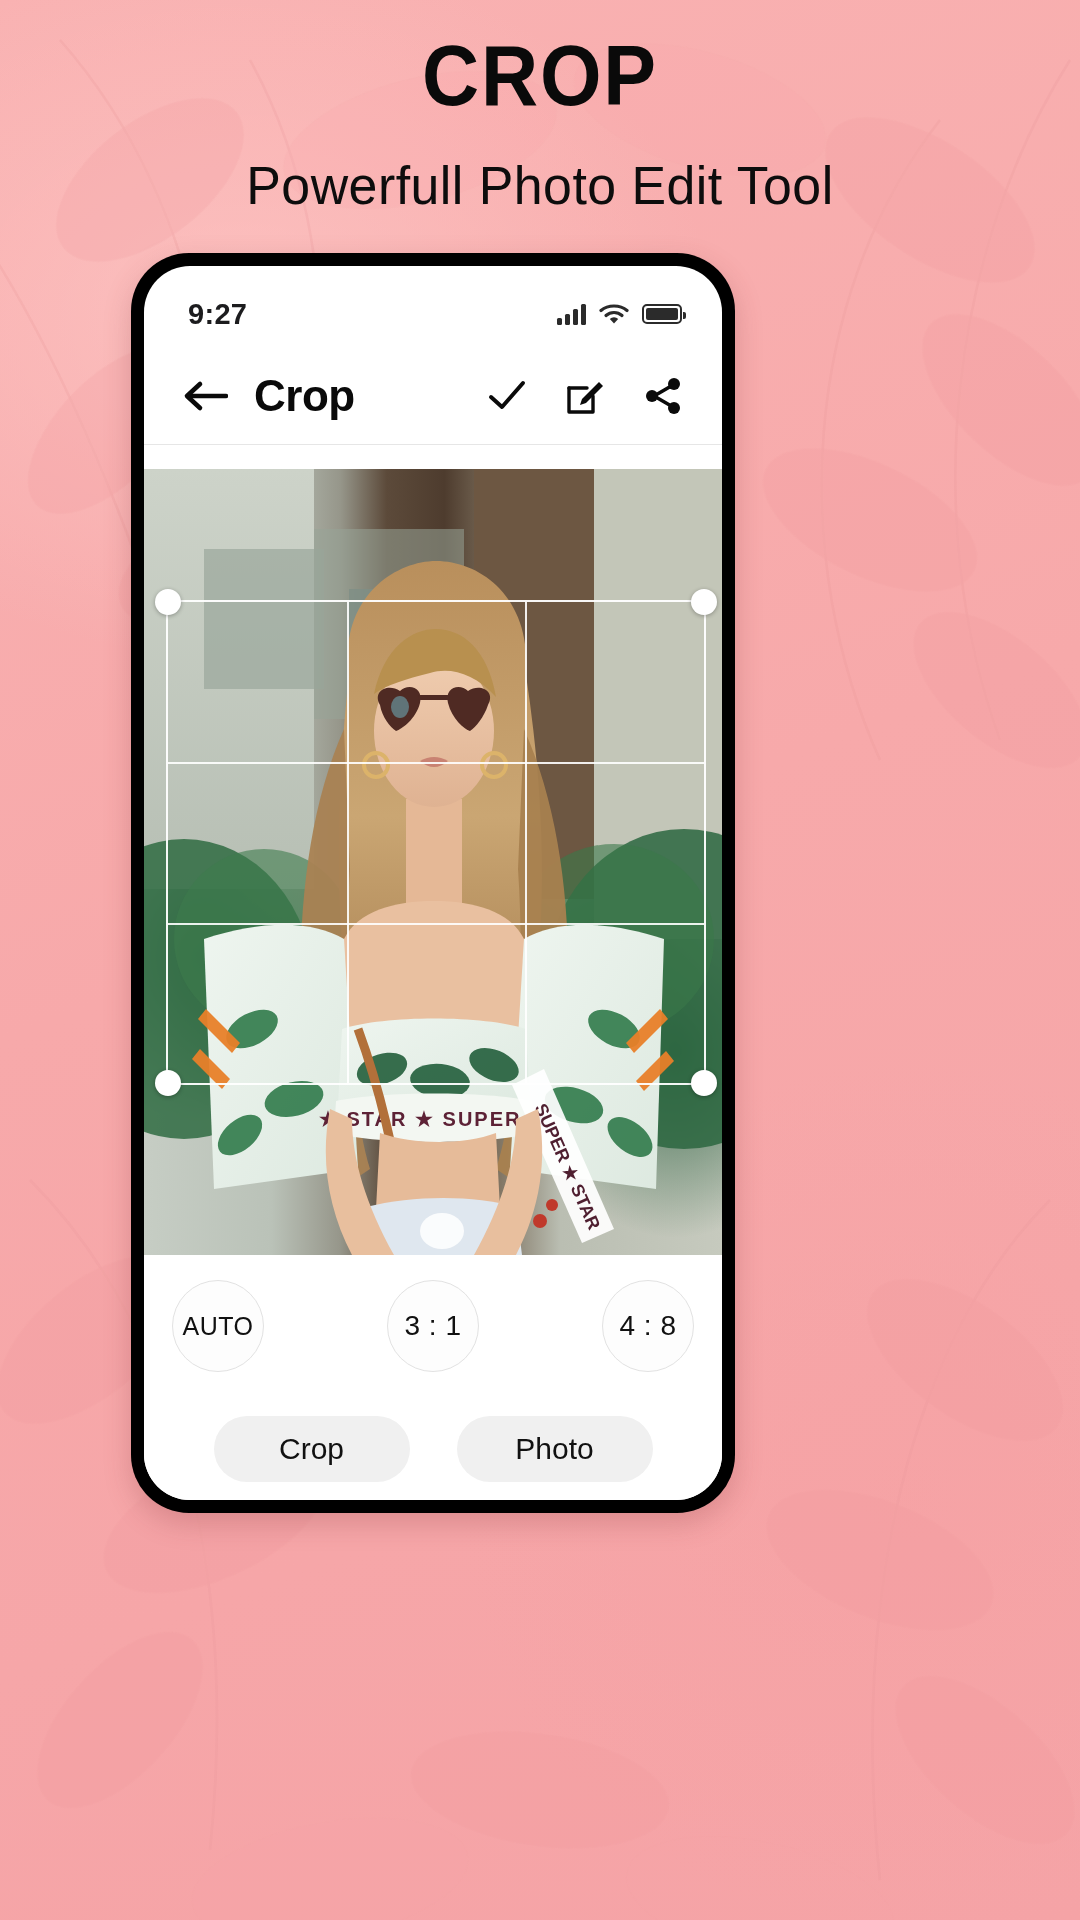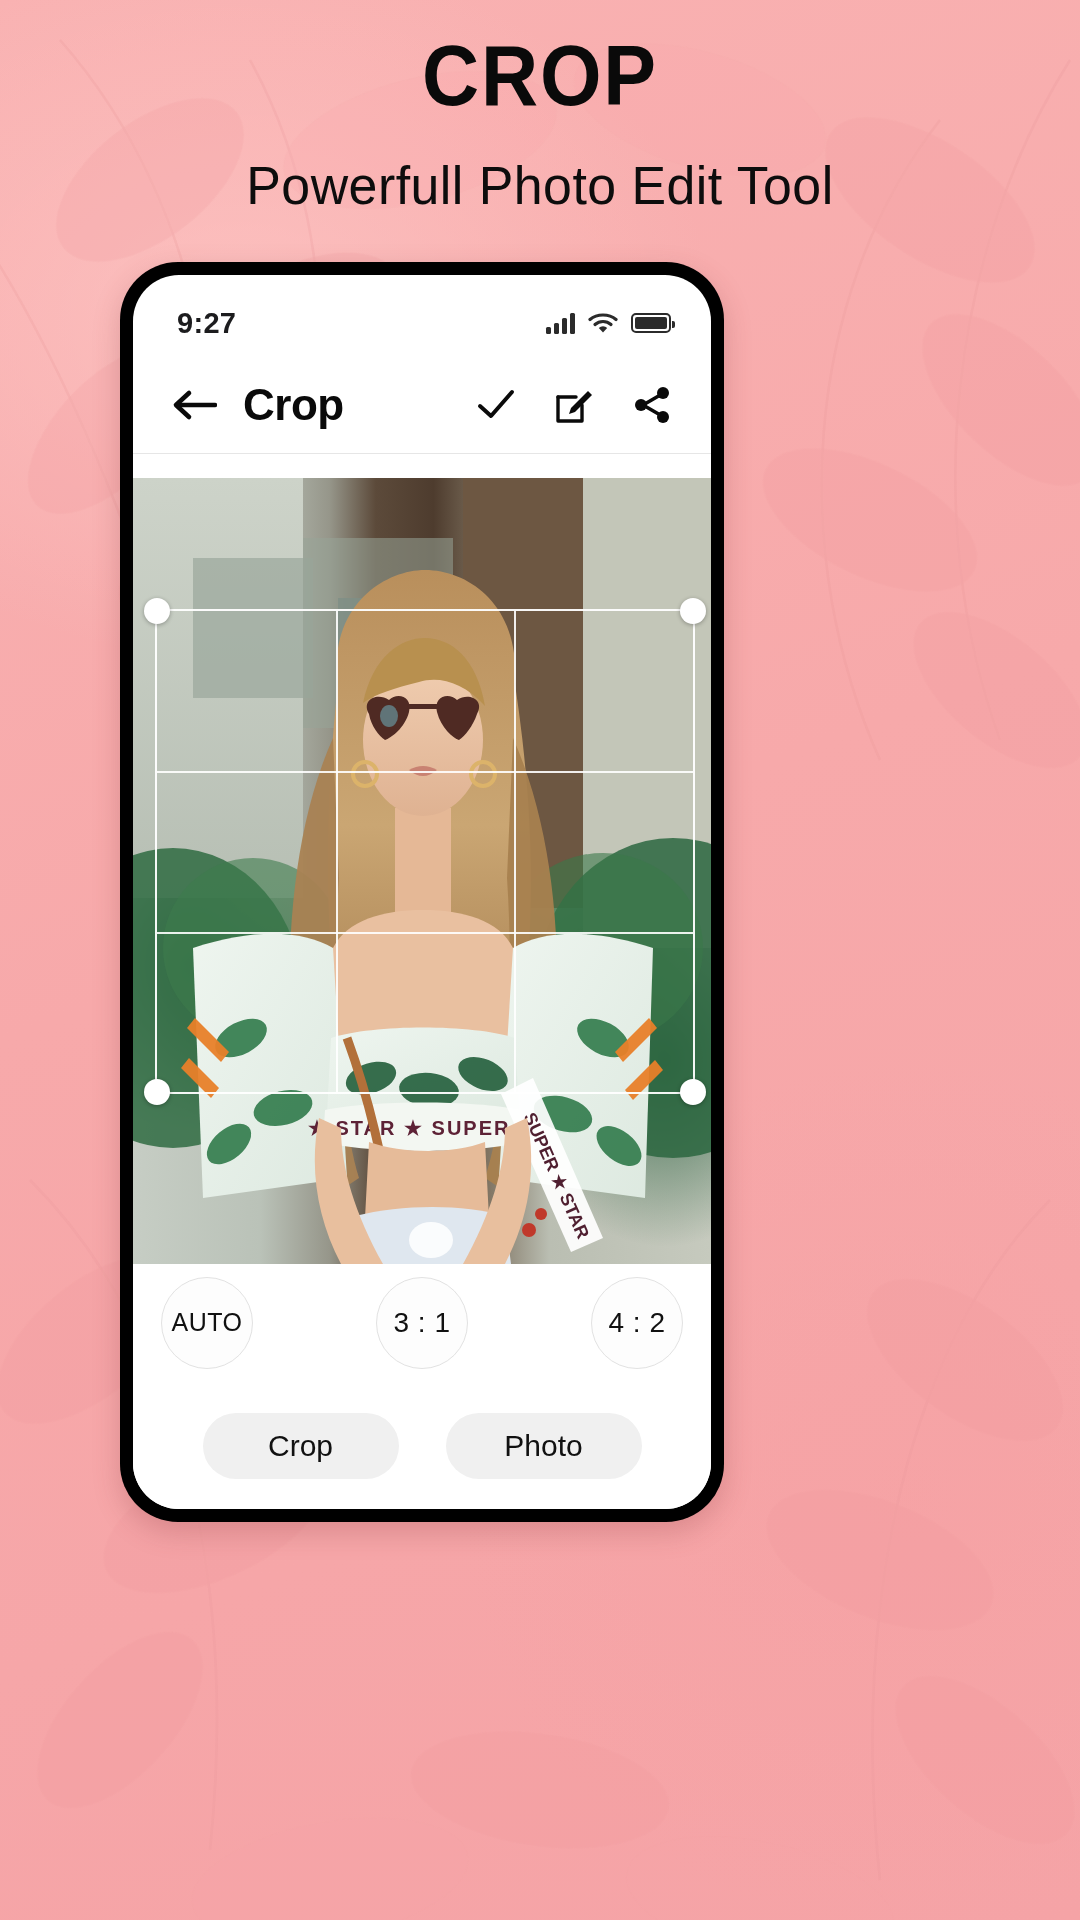--- a/index.html
+++ b/index.html
@@ -44,27 +44,26 @@
     font-size: 54px;
     font-weight: 400;
     color: #0d0d0d;
     letter-spacing: .5px;
     transform: scaleX(.96);
   }
 
   
   .phone {
     position: absolute;
-    left: 120px; top: 253px;
+    left: 131px; top: 253px;
     width: 604px; height: 1260px;
     background: #000;
     border-radius: 58px;
     box-shadow: 0 10px 28px rgba(120,40,45,.22);
     z-index: 6;
-    margin-top: 9px;
   }
   .phone-screen {
     position: absolute;
     left: 13px; top: 13px; right: 13px; bottom: 13px;
     background: #ffffff;
     border-radius: 46px;
     overflow: hidden;
     display: flex;
     flex-direction: column;
   }
@@ -197,21 +196,21 @@
   .handle.tr { right: -13px; top: -13px; }
   .handle.bl { left: -13px; bottom: -13px; }
   .handle.br { right: -13px; bottom: -13px; }
 
   
   .controls {
     flex: 1 1 auto;
     background: #ffffff;
     display: flex;
     flex-direction: column;
-    justify-content: center;
+    justify-content: flex-end;
     padding: 0 22px 18px;
   }
   .ratio-row {
     display: flex;
     justify-content: space-between;
     align-items: center;
     padding: 0 6px;
     margin-bottom: 44px;
   }
   .ratio-btn {
@@ -471,21 +470,21 @@
         <div class="handle tr"></div>
         <div class="handle bl"></div>
         <div class="handle br"></div>
       </div>
     </div>
 
     <div class="controls">
       <div class="ratio-row">
         <div class="ratio-btn auto">AUTO</div>
         <div class="ratio-btn">3 : 1</div>
-        <div class="ratio-btn">4 : 2</div>
+        <div class="ratio-btn">4 : 8</div>
       </div>
       <div class="action-row">
         <button class="pill">Crop</button>
         <button class="pill">Photo</button>
       </div>
     </div>
 
   </div>
 </div>
 

